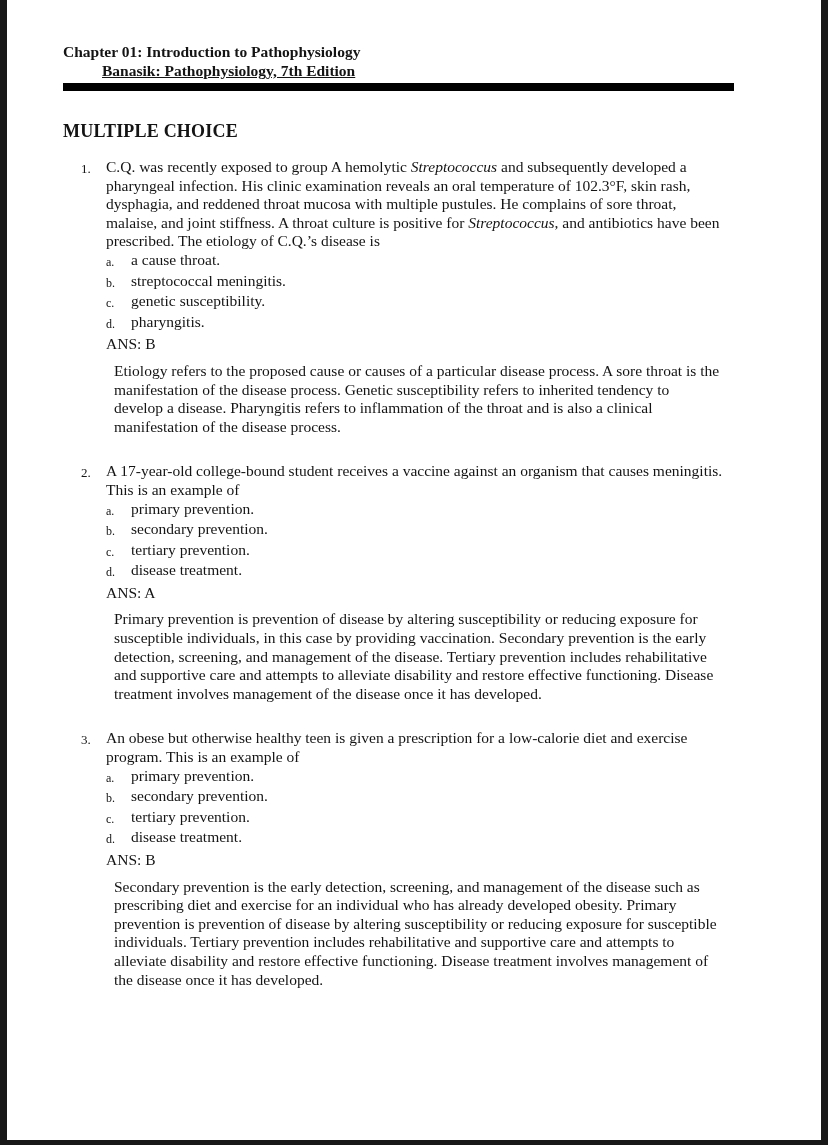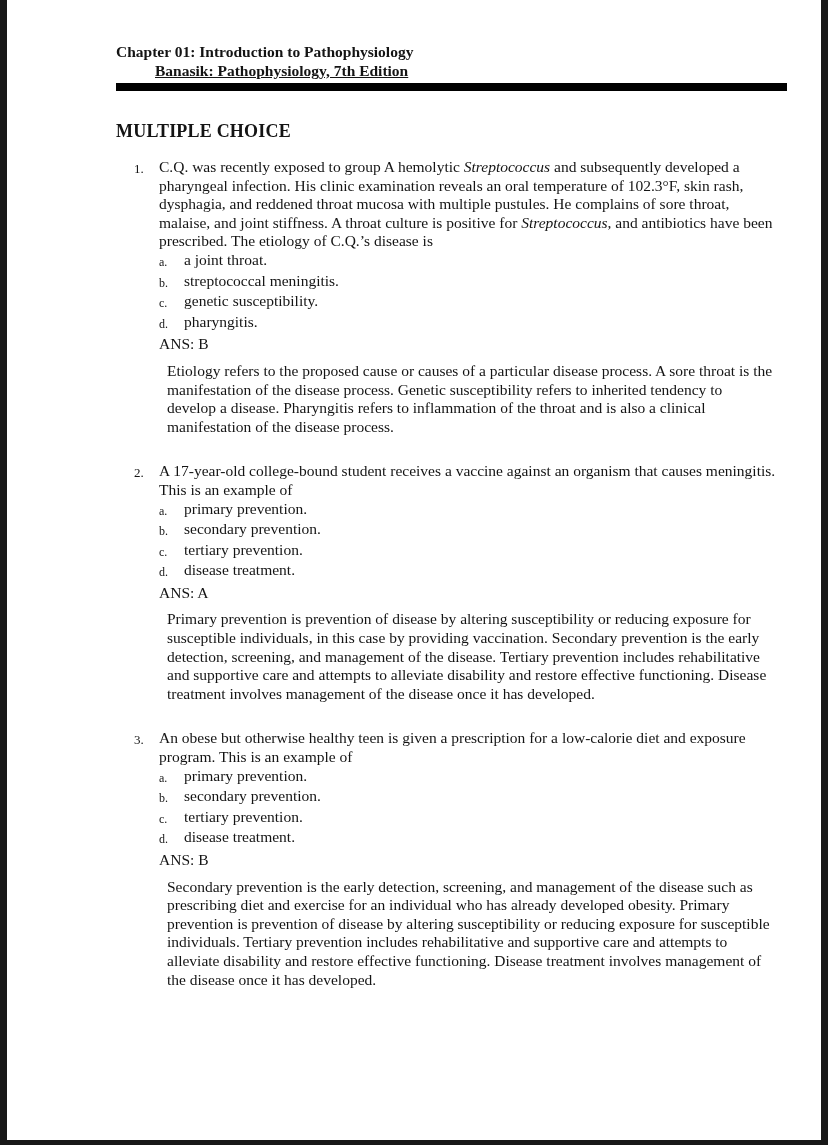--- a/index.html
+++ b/index.html
@@ -14,21 +14,21 @@
   }
   .page {
     position: absolute;
     left: 7px;
     top: 0;
     width: 814px;
     height: 1140px;
     background: #ffffff;
   }
   .content {
-    padding: 42px 46px 0 109px;
+    padding: 42px 46px 0 56px;
   }
   .doc-header {
     font-weight: bold;
     font-size: 15.5px;
     line-height: 19px;
     white-space: nowrap;
   }
   .doc-header .underlined { text-decoration: underline; margin-left: 39px; }
   .header-rule {
     height: 8px;
@@ -85,21 +85,21 @@
     <div class="section-heading">MULTIPLE CHOICE</div>
 
     <div class="questions" id="questions">
   <div class="question">
     <span class="q-num">1.</span>
     <div class="q-body">
       <div class="q-stem"><span>C.Q. was recently exposed to group A hemolytic </span><em>Streptococcus</em><span> and subsequently developed a pharyngeal infection. His clinic examination reveals an oral temperature of 102.3°F, skin rash, dysphagia, and reddened throat mucosa with multiple pustules. He complains of sore throat, malaise, and joint stiffness. A throat culture is positive for </span><em>Streptococcus</em><span>, and antibiotics have been prescribed. The etiology of C.Q.’s disease is</span></div>
       <div class="q-options">
               <div class="opt-row">
                 <span class="opt-letter">a.</span>
-                <span class="opt-text">a joint throat.</span>
+                <span class="opt-text">a cause throat.</span>
               </div>
               <div class="opt-row">
                 <span class="opt-letter">b.</span>
                 <span class="opt-text">streptococcal meningitis.</span>
               </div>
               <div class="opt-row">
                 <span class="opt-letter">c.</span>
                 <span class="opt-text">genetic susceptibility.</span>
               </div>
               <div class="opt-row">
@@ -135,21 +135,21 @@
               </div>
             </div>
       <div class="q-ans">ANS: A</div>
       <div class="q-rationale">Primary prevention is prevention of disease by altering susceptibility or reducing exposure for susceptible individuals, in this case by providing vaccination. Secondary prevention is the early detection, screening, and management of the disease. Tertiary prevention includes rehabilitative and supportive care and attempts to alleviate disability and restore effective functioning. Disease treatment involves management of the disease once it has developed.</div>
     </div>
   </div>
 
   <div class="question">
     <span class="q-num">3.</span>
     <div class="q-body">
-      <div class="q-stem"><span>An obese but otherwise healthy teen is given a prescription for a low-calorie diet and exposure program. This is an example of</span></div>
+      <div class="q-stem"><span>An obese but otherwise healthy teen is given a prescription for a low-calorie diet and exercise program. This is an example of</span></div>
       <div class="q-options">
               <div class="opt-row">
                 <span class="opt-letter">a.</span>
                 <span class="opt-text">primary prevention.</span>
               </div>
               <div class="opt-row">
                 <span class="opt-letter">b.</span>
                 <span class="opt-text">secondary prevention.</span>
               </div>
               <div class="opt-row">

